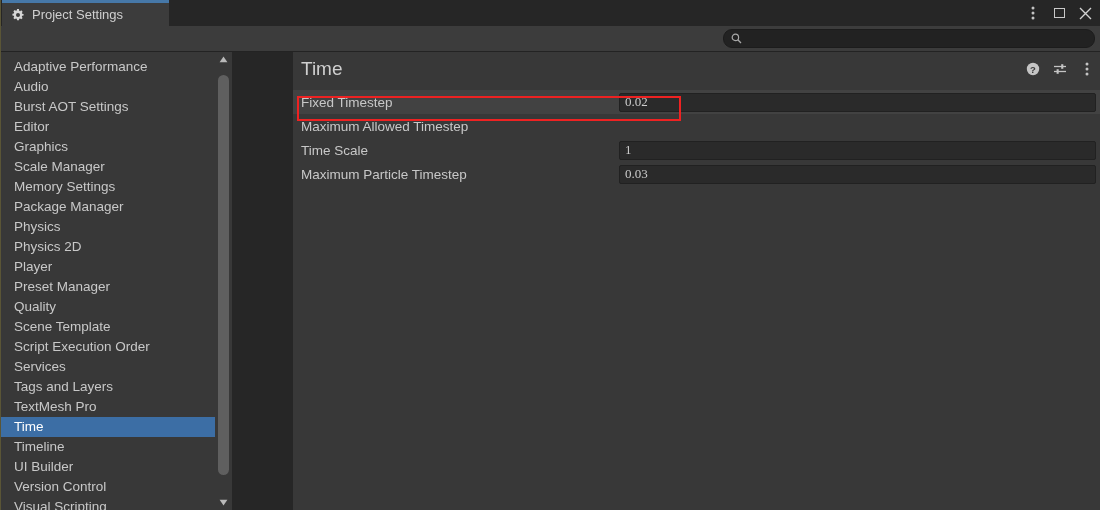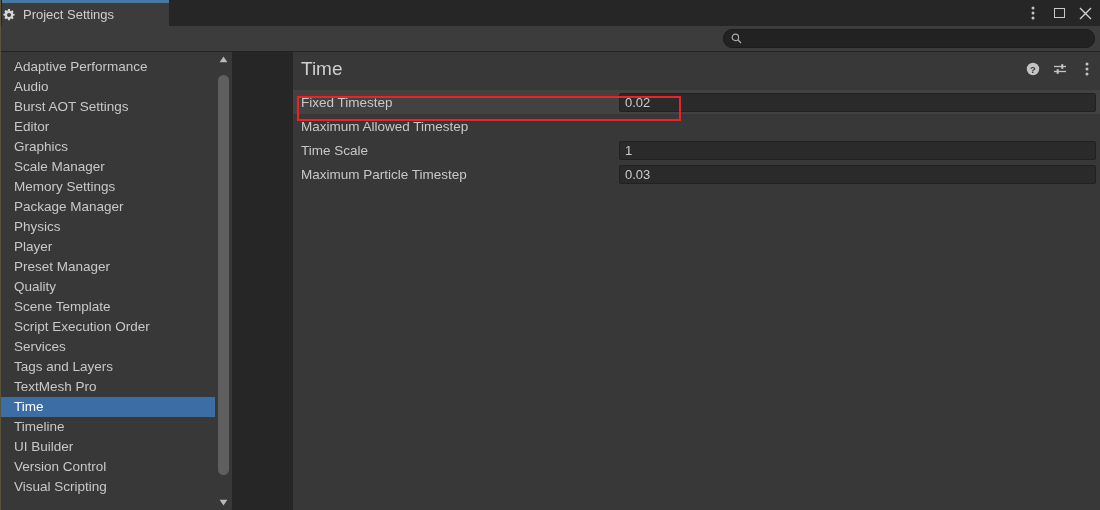--- a/index.html
+++ b/index.html
@@ -35,20 +35,21 @@
   .tab {
     position: absolute;
     left: 1px; top: 0;
     width: 167px;
     height: 26px;
     background: #3c3c3c;
     border-top: 3px solid #4678a8;
     box-sizing: border-box;
     display: flex;
     align-items: center;
+    padding-left: 9px;
     cursor: pointer;
   }
   .tab-gear {
     width: 14px; height: 14px;
     margin-right: 7px;
     flex: 0 0 auto;
     display: block;
   }
   .tab-label {
     font-size: 13px;
@@ -254,21 +255,21 @@
     display: flex;
     align-items: center;
     cursor: text;
   }
   .prop-field input {
     width: 100%;
     background: transparent;
     border: none;
     outline: none;
     color: #cccccc;
-    font-family: Liberation Sans, sans-serif;
+    font-family: Liberation Serif, serif;
     font-size: 13px;
     padding: 0 0 0 5px;
     height: 17px;
   }
 
   
   .annot-box {
     position: absolute;
     left: 296px;
     top: 96px;
@@ -328,20 +329,21 @@
     <div class="sidebar-list">
         <div class="side-item">Adaptive Performance</div>
         <div class="side-item">Audio</div>
         <div class="side-item">Burst AOT Settings</div>
         <div class="side-item">Editor</div>
         <div class="side-item">Graphics</div>
         <div class="side-item">Scale Manager</div>
         <div class="side-item">Memory Settings</div>
         <div class="side-item">Package Manager</div>
         <div class="side-item">Physics</div>
+        <div class="side-item">Physics 2D</div>
         <div class="side-item">Player</div>
         <div class="side-item">Preset Manager</div>
         <div class="side-item">Quality</div>
         <div class="side-item">Scene Template</div>
         <div class="side-item">Script Execution Order</div>
         <div class="side-item">Services</div>
         <div class="side-item">Tags and Layers</div>
         <div class="side-item">TextMesh Pro</div>
         <div class="side-item selected">Time</div>
         <div class="side-item">Timeline</div>

